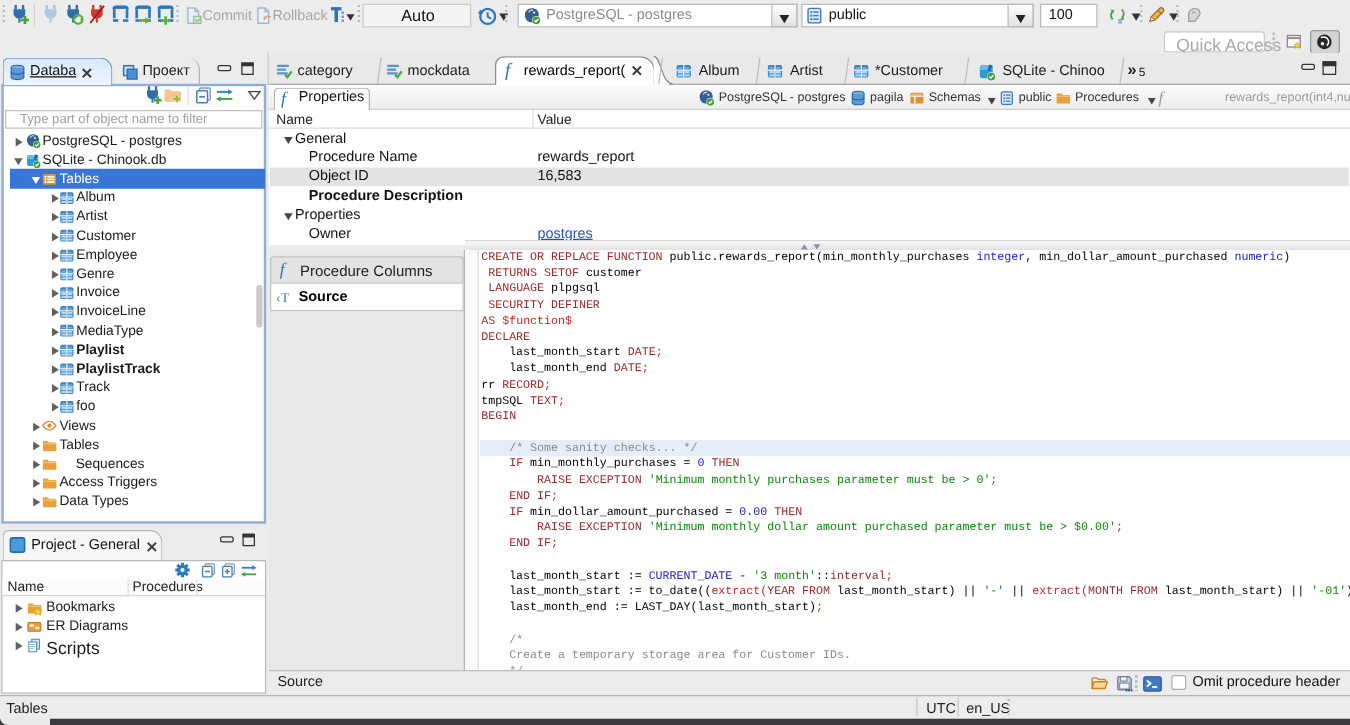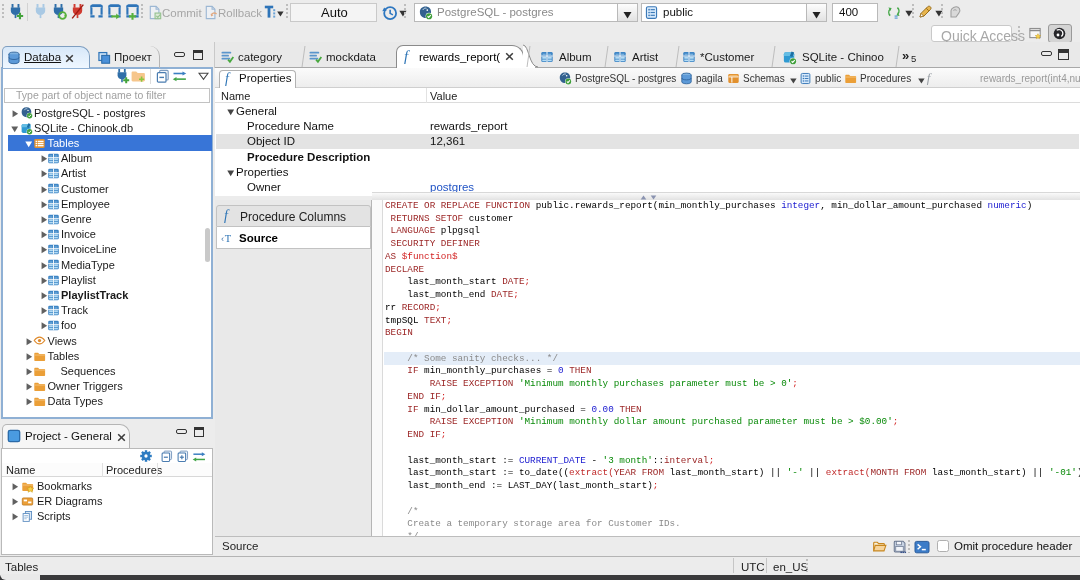--- a/index.html
+++ b/index.html
@@ -125,21 +125,21 @@
       <rect x="7" y="7.4" width="4.6" height="1.2"></rect>
       <rect x="7" y="10.4" width="4.6" height="1.2"></rect>
     </g>
   </svg>
 <div class="lbl" style="left:663px;top:6px;font-size:11.5px;color:#111;font-weight:normal;">public</div>
 <div class="abs" style="left:806px;top:2.5px;width:21px;height:19.5px;background:linear-gradient(#fdfdfd,#e2e2e2);border:1px solid #b9b9b9"></div>
 <svg style="left:811px;top:8.5px" width="10" height="10" viewBox="0 0 10 10">
     <path d="M1.5 3h8L5.5 9.5z" fill="#222"></path>
   </svg>
 <div class="abs" style="left:832px;top:2.5px;width:46px;height:19.5px;background:#fff;border:1px solid #b9b9b9"></div>
-<div class="lbl" style="left:839px;top:6px;font-size:11.5px;color:#111;font-weight:normal;">400</div>
+<div class="lbl" style="left:839px;top:6px;font-size:11.5px;color:#111;font-weight:normal;">100</div>
 <svg style="left:886px;top:4px" width="16" height="16" viewBox="0 0 16 16">
     <path d="M4.2 11.6A4.6 4.6 0 0 1 4 5.2" fill="none" stroke="#45a848" stroke-width="1.5"></path>
     <path d="M2.4 3.6L5.6 4 4.4 7z" fill="#45a848"></path>
     <path d="M11.4 3.6a4.6 4.6 0 0 1 .6 6.2" fill="none" stroke="#45a848" stroke-width="1.5"></path>
     <path d="M13.6 12L10.4 11.4l1.4-2.8z" fill="#45a848"></path>
     <g fill="#6ba3d6">
       <rect x="8.6" y="11.4" width="3" height="1.4"></rect>
       <rect x="8.6" y="13.4" width="3" height="1.4"></rect>
     </g>
   </svg>
@@ -380,21 +380,21 @@
 <svg style="left:46.5px;top:273.5px" width="13" height="13" viewBox="0 0 16 16">
     <rect x="1.5" y="2.2" width="13" height="11.6" rx="1.6" fill="#3e85c5"></rect>
     <rect x="3" y="4.2" width="3.6" height="1.5" fill="#78b0dc"></rect>
     <rect x="9.2" y="4.2" width="3.6" height="1.5" fill="#78b0dc"></rect>
     <rect x="2.6" y="7.8" width="4.6" height="2.2" fill="#b4dcf4"></rect>
     <rect x="8.8" y="7.8" width="4.6" height="2.2" fill="#b4dcf4"></rect>
     <rect x="2.6" y="10.9" width="4.6" height="1.9" fill="#b4dcf4"></rect>
     <rect x="8.8" y="10.9" width="4.6" height="1.9" fill="#b4dcf4"></rect>
     <path d="M1.5 6.9h13M8 2.2v11.6" stroke="#fff" stroke-width="1.1"></path>
   </svg>
-<div class="lbl" style="left:61px;top:273.7px;font-size:11px;color:#1a1a1a;font-weight:normal;">Playlist</div>
+<div class="lbl" style="left:61px;top:273.7px;font-size:11px;color:#1a1a1a;font-weight:bold;">Playlist</div>
 <svg style="left:38.5px;top:290.9px" width="9" height="9" viewBox="0 0 10.5 10.5">
     <path d="M3 1.5L9.5 5.5 3 9.5z" fill="#606060"></path>
   </svg>
 <svg style="left:46.5px;top:288.7px" width="13" height="13" viewBox="0 0 16 16">
     <rect x="1.5" y="2.2" width="13" height="11.6" rx="1.6" fill="#3e85c5"></rect>
     <rect x="3" y="4.2" width="3.6" height="1.5" fill="#78b0dc"></rect>
     <rect x="9.2" y="4.2" width="3.6" height="1.5" fill="#78b0dc"></rect>
     <rect x="2.6" y="7.8" width="4.6" height="2.2" fill="#b4dcf4"></rect>
     <rect x="8.8" y="7.8" width="4.6" height="2.2" fill="#b4dcf4"></rect>
     <rect x="2.6" y="10.9" width="4.6" height="1.9" fill="#b4dcf4"></rect>
@@ -454,21 +454,21 @@
     <path d="M1.6 6.2h13.3" stroke="#f6c680" stroke-width="1.1"></path>
   </svg>
 <div class="lbl" style="left:47.5px;top:364.9px;font-size:11px;color:#1a1a1a;font-weight:normal;margin-left:13px;">Sequences</div>
 <svg style="left:24px;top:382.09999999999997px" width="9" height="9" viewBox="0 0 10.5 10.5">
     <path d="M3 1.5L9.5 5.5 3 9.5z" fill="#606060"></path>
   </svg>
 <svg style="left:33px;top:379.9px" width="13" height="13" viewBox="0 0 16 16">
     <path d="M1.6 4.6c0-.7.5-1.2 1.2-1.2h3.4l1.5 1.6h6c.7 0 1.2.5 1.2 1.2v6c0 .7-.5 1.2-1.2 1.2H2.8c-.7 0-1.2-.5-1.2-1.2z" fill="#eb9f38"></path>
     <path d="M1.6 6.2h13.3" stroke="#f6c680" stroke-width="1.1"></path>
   </svg>
-<div class="lbl" style="left:47.5px;top:380.09999999999997px;font-size:11px;color:#1a1a1a;font-weight:normal;">Owner Triggers</div>
+<div class="lbl" style="left:47.5px;top:380.09999999999997px;font-size:11px;color:#1a1a1a;font-weight:normal;">Access Triggers</div>
 <svg style="left:24px;top:397.3px" width="9" height="9" viewBox="0 0 10.5 10.5">
     <path d="M3 1.5L9.5 5.5 3 9.5z" fill="#606060"></path>
   </svg>
 <svg style="left:33px;top:395.1px" width="13" height="13" viewBox="0 0 16 16">
     <path d="M1.6 4.6c0-.7.5-1.2 1.2-1.2h3.4l1.5 1.6h6c.7 0 1.2.5 1.2 1.2v6c0 .7-.5 1.2-1.2 1.2H2.8c-.7 0-1.2-.5-1.2-1.2z" fill="#eb9f38"></path>
     <path d="M1.6 6.2h13.3" stroke="#f6c680" stroke-width="1.1"></path>
   </svg>
 <div class="lbl" style="left:47.5px;top:395.3px;font-size:11px;color:#1a1a1a;font-weight:normal;">Data Types</div>
 <div class="abs" style="left:205px;top:228px;width:5px;height:34px;background:#c9c9c9;border-radius:3px"></div>
 <div class="abs" style="left:1px;top:448px;width:212px;height:107px;background:#fff;border:1px solid #b9b9b9"></div>
@@ -534,21 +534,21 @@
   </svg>
 <div class="lbl" style="left:37px;top:495.2px;font-size:11px;color:#1a1a1a;font-weight:normal;">ER Diagrams</div>
 <svg style="left:10px;top:512.4px" width="9" height="9" viewBox="0 0 10.5 10.5">
     <path d="M3 1.5L9.5 5.5 3 9.5z" fill="#606060"></path>
   </svg>
 <svg style="left:21px;top:509.9px" width="13" height="13" viewBox="0 0 16 16">
     <rect x="5.4" y="1.8" width="7.6" height="9.6" fill="#d9e8f6" stroke="#5c8cc0" stroke-width="1.1"></rect>
     <rect x="2.6" y="4.4" width="7.6" height="9.6" fill="#fff" stroke="#5c8cc0" stroke-width="1.1"></rect>
     <path d="M4 6.8h4.8M4 8.8h4.8M4 10.8h3" stroke="#8fb4d8" stroke-width="1"></path>
   </svg>
-<div class="lbl" style="left:37px;top:510.4px;font-size:11px;color:#1a1a1a;font-weight:normal;text-align:right;">Scripts</div>
+<div class="lbl" style="left:37px;top:510.4px;font-size:14px;color:#1a1a1a;font-weight:normal;text-align:right;">Scripts</div>
 <div class="abs" style="left:214px;top:42px;width:866px;height:26px;background:#e9e9e9;border-bottom:1px solid #a8a8a8"></div>
 <div class="abs" style="left:214px;top:42px;width:1px;height:26px;background:#c9c9c9"></div>
 <svg style="left:220px;top:49px" width="15" height="15" viewBox="0 0 16 16">
     <g fill="#5a95cc">
       <rect x="1.6" y="3" width="10.4" height="1.9" rx=".9"></rect>
       <rect x="1.6" y="6.2" width="8" height="1.9" rx=".9"></rect>
       <rect x="1.6" y="9.4" width="9.4" height="1.9" rx=".9"></rect>
     </g>
     <path d="M8.6 11.4l2 2.2 3.6-5" stroke="#48a83e" stroke-width="1.9" fill="none"></path>
   </svg>
@@ -688,21 +688,21 @@
 <div class="lbl" style="left:430px;top:89.5px;font-size:11px;color:#222;font-weight:normal;">Value</div>
 <div class="abs" style="left:426px;top:88px;width:1px;height:15px;background:#e2e2e2"></div>
 <svg style="left:226px;top:107.0px" width="9" height="9" viewBox="0 0 10.5 10.5">
     <path d="M1.5 3h8L5.5 9.5z" fill="#444"></path>
   </svg>
 <div class="lbl" style="left:236px;top:105.0px;font-size:11.5px;color:#111;font-weight:normal;">General</div>
 <div class="lbl" style="left:247px;top:120.2px;font-size:11.5px;color:#111;font-weight:normal;">Procedure Name</div>
 <div class="lbl" style="left:430px;top:120.2px;font-size:11.5px;color:#111;font-weight:normal;">rewards_report</div>
 <div class="abs" style="left:216px;top:133.9px;width:863px;height:15.2px;background:#e3e3e3"></div>
 <div class="lbl" style="left:247px;top:135.4px;font-size:11.5px;color:#111;font-weight:normal;">Object ID</div>
-<div class="lbl" style="left:430px;top:135.4px;font-size:11.5px;color:#111;font-weight:normal;">12,361</div>
+<div class="lbl" style="left:430px;top:135.4px;font-size:11.5px;color:#111;font-weight:normal;">16,583</div>
 <div class="lbl" style="left:247px;top:150.6px;font-size:11.5px;color:#111;font-weight:bold;">Procedure Description</div>
 <svg style="left:226px;top:167.8px" width="9" height="9" viewBox="0 0 10.5 10.5">
     <path d="M1.5 3h8L5.5 9.5z" fill="#444"></path>
   </svg>
 <div class="lbl" style="left:236px;top:165.8px;font-size:11.5px;color:#111;font-weight:normal;">Properties</div>
 <div class="lbl" style="left:247px;top:181.0px;font-size:11.5px;color:#111;font-weight:normal;">Owner</div>
 <div class="lbl" style="left:430px;top:181.0px;font-size:11.5px;color:#2053c5;font-weight:normal;text-decoration:underline">postgres</div>
 <div class="abs" style="left:372px;top:192px;width:708px;height:8px;background:linear-gradient(#fafafa,#e2e2e2);border-top:1px solid #d8d8d8"></div>
 <svg style="left:640px;top:194px" width="7" height="7" viewBox="0 0 10 10">
     <path d="M1 8L5 2l4 6z" fill="#8a93b0"></path>

